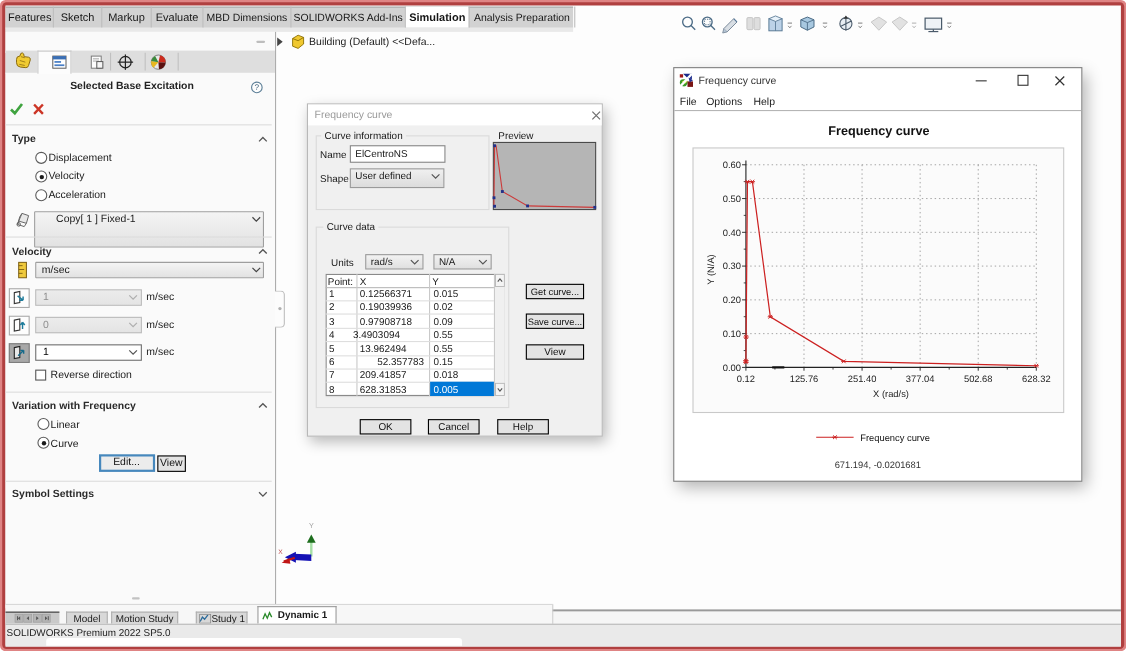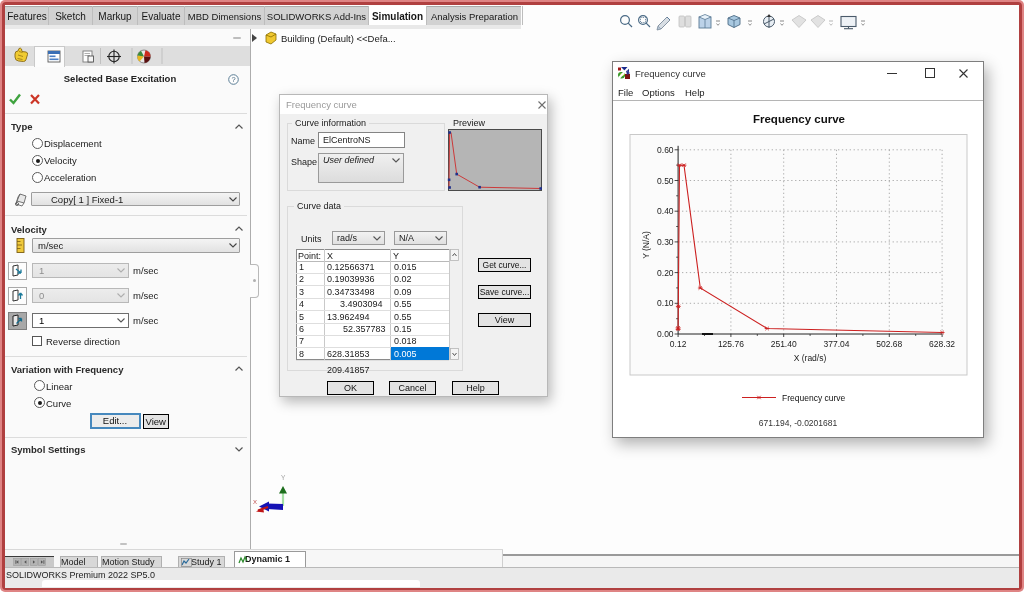--- a/index.html
+++ b/index.html
@@ -9,21 +9,21 @@
 .sep{position:absolute;height:1px;background:#dcdcdc;left:5px;width:242px;}
 .hdr{position:absolute;font-weight:bold;font-size:9.5px;color:#2a2a2a;text-align:right;}
 .lbl{position:absolute;font-size:9.5px;color:#1a1a1a;white-space:nowrap;}
 .radio{position:absolute;width:9px;height:9px;border:1px solid #5a5a5a;border-radius:50%;background:#fff;}
 .rdot{position:absolute;left:2.5px;top:2.5px;width:4px;height:4px;border-radius:50%;background:#1a1a1a;}
 .combo{position:absolute;background:linear-gradient(#f4f4f4,#e2e2e2);border:1px solid #9e9e9e;border-radius:1px;font-size:9.5px;line-height:13px;padding-left:5px;box-sizing:border-box;}
 .chevd{position:absolute;width:8px;height:5px;}
 .btn{position:absolute;background:#e3e3e3;border:1px solid #000000;font-size:9.5px;text-align:center;box-sizing:border-box;color:#111;white-space:nowrap;overflow:hidden;}
 .tbtn{position:absolute;box-sizing:border-box;border:1px solid #a9a9a9;background:#fdfdfd;}
 .tab{position:absolute;top:6px;height:19px;box-sizing:border-box;border-right:1px solid #bdbdbd;font-size:10px;line-height:21px;text-align:center;color:#161616;white-space:nowrap;overflow:hidden;}
-.btab{position:absolute;box-sizing:border-box;font-size:9.5px;}
+.btab{position:absolute;box-sizing:border-box;font-size:9.5px;text-align:center;}
 svg{position:absolute;overflow:visible;}
 .dcell{font-size:9px;white-space:nowrap;overflow:hidden;}
 </style>
 </head>
 <body>
 
 <div class="a" style="inset:0;background:#df8484;border-radius:5px;"></div>
 <div class="a" style="inset:2px;background:#b04040;border-radius:4px;"></div>
 <div class="a" style="left:5px;top:5px;right:5px;bottom:5px;background:#fdfdfd;"></div>
 
@@ -152,21 +152,21 @@
     <div class="rdot"></div>
   </div>
 <div class="lbl" style="left:44px;top:155px;">Velocity</div>
 <div class="radio" style="left:32px;top:172px;"></div>
 <div class="lbl" style="left:44px;top:172px;">Acceleration</div>
 <svg style="left:13px;top:191px;" width="16" height="17" viewBox="0 0 16 17">
  <path d="M7 3 L13 5 L11 12 L4 10 z" fill="#e8e8e8" stroke="#666" stroke-width="0.9"></path>
  <path d="M7 3 L5 6 L3 13 L4 10 M11 12 L9 15 L3 13" fill="none" stroke="#666" stroke-width="0.9"></path>
  <circle cx="4" cy="13" r="1.6" fill="none" stroke="#555" stroke-width="0.8"></circle>
 </svg>
-<div class="combo" style="left:31px;top:191.5px;width:209px;height:14px;padding-left:19px;">Copy[ 1 ] Fixed-1</div>
+<div class="combo" style="left:31px;top:191.5px;width:209px;height:33px;padding-left:19px;">Copy[ 1 ] Fixed-1</div>
 <svg class="chevd" style="left:229px;top:196.5px;" viewBox="0 0 8 5">
     <polyline points="0.5,0.5 4,4 7.5,0.5" fill="none" stroke="#444" stroke-width="1.1"></polyline>
   </svg>
 <div class="sep" style="top:215px;"></div>
 
 <div class="hdr" style="left:11px;top:223.5px;">Velocity</div>
 <svg class="chevd" style="left:234.5px;top:226px;" viewBox="0 0 8 5">
     <polyline points="0.5,4.5 4,1 7.5,4.5" fill="none" stroke="#555" stroke-width="1.2"></polyline>
   </svg>
 <svg style="left:16px;top:238px;" width="10" height="15" viewBox="0 0 10 15">
@@ -256,21 +256,21 @@
  <div class="a" style="left:6px;top:4px;font-size:9.5px;color:#9a9a9a;">Frequency curve</div>
  <svg style="left:257px;top:5px;" width="10" height="10" viewBox="0 0 10 10">
       <path d="M1.5 1.5 L8.5 8.5 M8.5 1.5 L1.5 8.5" stroke="#6e6e6e" stroke-width="1.1"></path>
     </svg>
 
  <div class="a" style="left:7px;top:28px;width:158px;height:68px;border:1px solid #dadada;box-sizing:border-box;"></div>
  <div class="a" style="left:12px;top:23px;font-size:9px;background:#f0f0f0;padding:0 3px;">Curve information</div>
  <div class="a" style="left:11px;top:41px;font-size:9px;">Name</div>
  <div class="a" style="left:38px;top:37px;width:87px;height:16px;background:#fff;border:1px solid #848484;box-sizing:border-box;font-size:9px;line-height:14px;padding-left:4px;">ElCentroNS</div>
  <div class="a" style="left:11px;top:62px;font-size:9px;">Shape</div>
- <div class="a" style="left:38px;top:58px;width:86px;height:30px;background:linear-gradient(#f0f0f0,#dcdcdc);border:1px solid #9a9a9a;box-sizing:border-box;font-size:9px;line-height:12px;padding-left:4px;font-style:italic;">User defined</div>
+ <div class="a" style="left:38px;top:58px;width:86px;height:18px;background:linear-gradient(#f0f0f0,#dcdcdc);border:1px solid #9a9a9a;box-sizing:border-box;font-size:9px;line-height:12px;padding-left:4px;">User defined</div>
  <svg class="chevd" style="left:112px;top:63px;" viewBox="0 0 8 5">
       <polyline points="0.5,0.5 4,4 7.5,0.5" fill="none" stroke="#555" stroke-width="1.1"></polyline>
     </svg>
 
  <div class="a" style="left:173px;top:23px;font-size:9px;">Preview</div>
  <svg style="left:168px;top:34px;" width="94" height="62" viewBox="0 0 94 62">
   <rect x="0.5" y="0.5" width="93" height="61" fill="#b5b5b5" stroke="#4a4a4a" stroke-width="1"></rect>
   <polyline points="1,58.5 1,58 1.1,50.8 1.6,3.5 3,3.5 8.7,45.1 31.6,58.2 93,59.5" fill="none" stroke="#cc3a3a" stroke-width="1"></polyline>
   <g fill="#20308a">
    <rect x="0.3" y="57.2" width="2.6" height="2.6"></rect>
@@ -307,37 +307,37 @@
         <div class="a" style="left:16px;top:177.9px;width:153px;height:1px;background:#dedede;"></div>
         <div class="a dcell" style="left:19px;top:167px;">1</div>
         <div class="a dcell" style="left:47px;top:167px;">0.12566371</div>
         <div class="a dcell" style="left:114px;top:167px;">0.015</div>
         <div class="a" style="left:16px;top:190.3px;width:153px;height:1px;background:#dedede;"></div>
         <div class="a dcell" style="left:19px;top:179.4px;">2</div>
         <div class="a dcell" style="left:47px;top:179.4px;">0.19039936</div>
         <div class="a dcell" style="left:114px;top:179.4px;">0.02</div>
         <div class="a" style="left:16px;top:202.70000000000002px;width:153px;height:1px;background:#dedede;"></div>
         <div class="a dcell" style="left:19px;top:191.8px;">3</div>
-        <div class="a dcell" style="left:47px;top:191.8px;">0.34733498</div>
+        <div class="a dcell" style="left:47px;top:191.8px;">0.97908718</div>
         <div class="a dcell" style="left:114px;top:191.8px;">0.09</div>
         <div class="a" style="left:16px;top:215.1px;width:153px;height:1px;background:#dedede;"></div>
         <div class="a dcell" style="left:19px;top:204.2px;">4</div>
-        <div class="a dcell" style="left:60px;top:204.2px;text-align:center;">3.4903094</div>
+        <div class="a dcell" style="left:41px;top:204.2px;text-align:center;">3.4903094</div>
         <div class="a dcell" style="left:114px;top:204.2px;">0.55</div>
         <div class="a" style="left:16px;top:227.5px;width:153px;height:1px;background:#dedede;"></div>
         <div class="a dcell" style="left:19px;top:216.6px;">5</div>
         <div class="a dcell" style="left:47px;top:216.6px;">13.962494</div>
         <div class="a dcell" style="left:114px;top:216.6px;">0.55</div>
         <div class="a" style="left:16px;top:239.9px;width:153px;height:1px;background:#dedede;"></div>
         <div class="a dcell" style="left:19px;top:229px;">6</div>
         <div class="a dcell" style="left:47px;top:229px;margin-left:16px;">52.357783</div>
         <div class="a dcell" style="left:114px;top:229px;">0.15</div>
         <div class="a" style="left:16px;top:252.3px;width:153px;height:1px;background:#dedede;"></div>
         <div class="a dcell" style="left:19px;top:241.4px;">7</div>
-        <div class="a dcell" style="left:47px;top:241.4px;margin-top:29px;">209.41857</div>
+        <div class="a dcell" style="left:47px;top:241.4px;">209.41857</div>
         <div class="a dcell" style="left:114px;top:241.4px;">0.018</div>
         <div class="a" style="left:16px;top:264.7px;width:153px;height:1px;background:#dedede;"></div>
         <div class="a dcell" style="left:19px;top:253.8px;">8</div>
         <div class="a dcell" style="left:47px;top:253.8px;">628.31853</div>
         <div class="a" style="left:111px;top:252.3px;width:58px;height:12.4px;background:#0078d7;"></div>
         <div class="a dcell" style="left:114px;top:253.8px;color:#fff;">0.005</div>
         <div class="a" style="left:170px;top:154px;width:9px;height:111px;background:#f0f0f0;"></div>
         <svg class="a" style="left:170px;top:154px;" width="9" height="111" viewBox="0 0 9 111">
           <rect x="0.5" y="0.5" width="8" height="11" fill="#f4f4f4" stroke="#b5b5b5" stroke-width="0.8"></rect>
           <rect x="0.5" y="99.5" width="8" height="11" fill="#f4f4f4" stroke="#b5b5b5" stroke-width="0.8"></rect>

